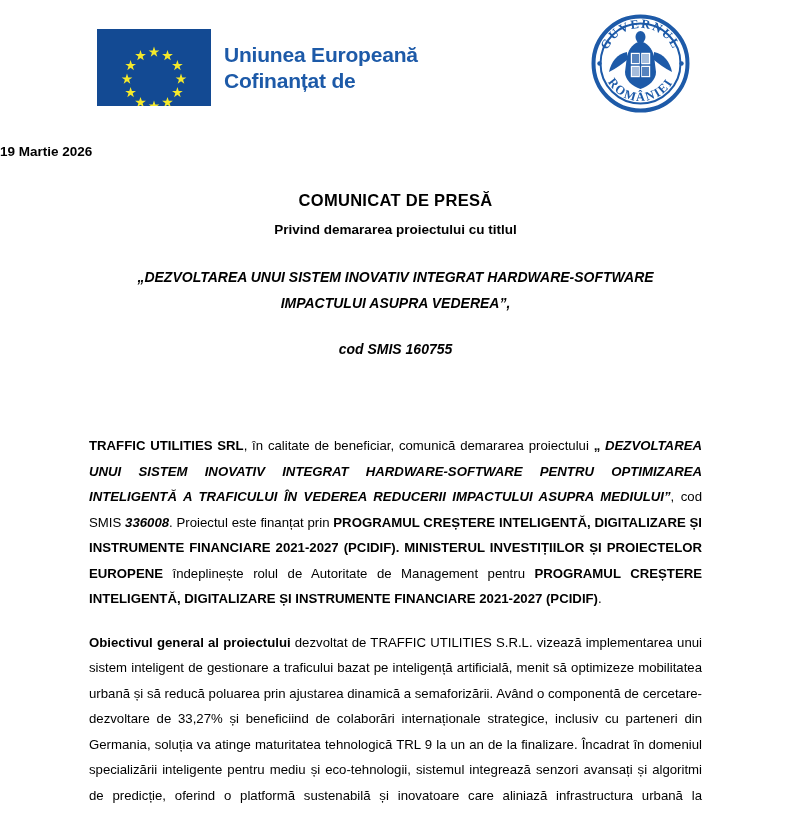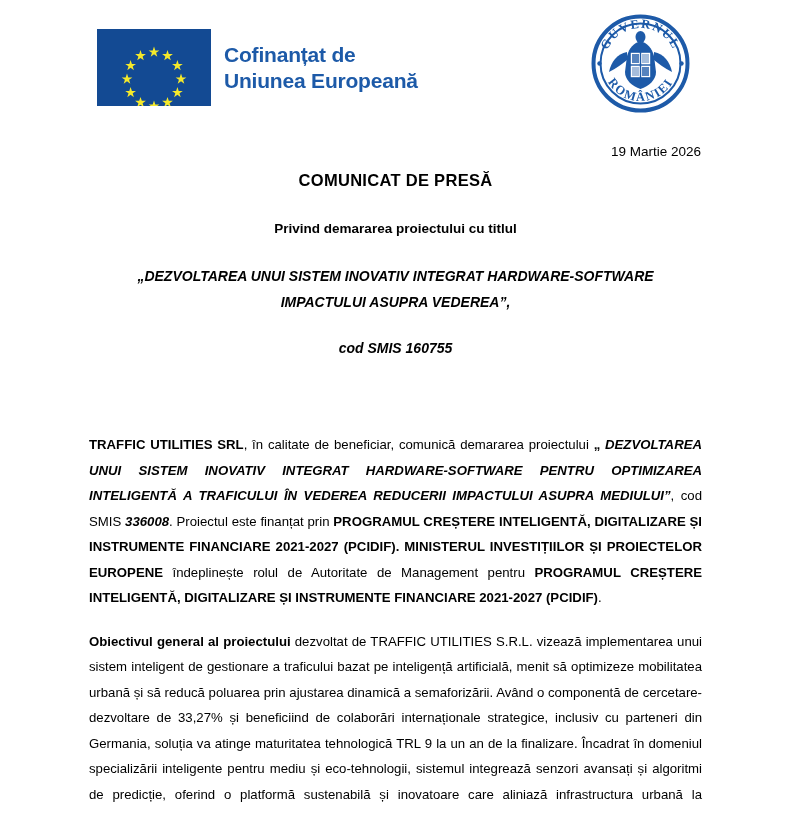--- a/index.html
+++ b/index.html
@@ -48,40 +48,40 @@
   .ro-seal {
     position: absolute;
     left: 589px;
     top: 12px;
     width: 103px;
     height: 103px;
   }
 
   
   .date-line {
-    text-align: right;
+    text-align: left;
     padding-right: 90px;
     font-size: 13.5px;
-    font-weight: normal;
+    font-weight: bold;
     margin-top: 22px;
   }
 
   
   .doc-title {
     text-align: center;
     font-size: 16.5px;
     font-weight: bold;
     letter-spacing: 0.3px;
-    margin-top: 12px;
+    margin-top: 32px;
   }
   .doc-subtitle {
     text-align: center;
     font-size: 13.5px;
     font-weight: bold;
-    margin-top: 31px;
+    margin-top: 12px;
   }
   .project-title {
     margin: 27px 88px 16px 88px;
     text-align: center;
     font-size: 14px;
     font-weight: bold;
     font-style: italic;
     line-height: 26px;
   }
   .smis-line {
@@ -125,22 +125,22 @@
           <polygon points="57,71.5 58.3,75.4 62.4,75.4 59.1,77.8 60.3,81.7 57,79.3 53.7,81.7 54.9,77.8 51.6,75.4 55.7,75.4"></polygon>
           <polygon points="43.5,67.9 44.8,71.8 48.9,71.8 45.6,74.2 46.8,78.1 43.5,75.7 40.2,78.1 41.4,74.2 38.1,71.8 42.2,71.8"></polygon>
           <polygon points="33.6,58 34.9,61.9 39,61.9 35.7,64.3 36.9,68.2 33.6,65.8 30.3,68.2 31.5,64.3 28.2,61.9 32.3,61.9"></polygon>
           <polygon points="30,44.5 31.3,48.4 35.4,48.4 32.1,50.8 33.3,54.7 30,52.3 26.7,54.7 27.9,50.8 24.6,48.4 28.7,48.4"></polygon>
           <polygon points="33.6,31 34.9,34.9 39,34.9 35.7,37.3 36.9,41.2 33.6,38.8 30.3,41.2 31.5,37.3 28.2,34.9 32.3,34.9"></polygon>
           <polygon points="43.5,21.1 44.8,25 48.9,25 45.6,27.4 46.8,31.3 43.5,28.9 40.2,31.3 41.4,27.4 38.1,25 42.2,25"></polygon>
         </g>
       </svg>
     </div>
     <div class="eu-text">
+      <div>Uniunea Europeană</div>
       <div>Cofinanțat de</div>
-      <div>Uniunea Europeană</div>
     </div>
   </div>
 
   <div class="ro-seal">
     <svg viewBox="0 0 103 103" width="103" height="103">
       <defs>
         <path id="arcTop" d="M 16,51.5 A 35.5,35.5 0 0 1 87,51.5"></path>
         <path id="arcBot" d="M 14,51.5 A 37.5,37.5 0 0 0 89,51.5"></path>
       </defs>
       <circle cx="51.5" cy="51.5" r="47" fill="none" stroke="#1d5aa8" stroke-width="4"></circle>

